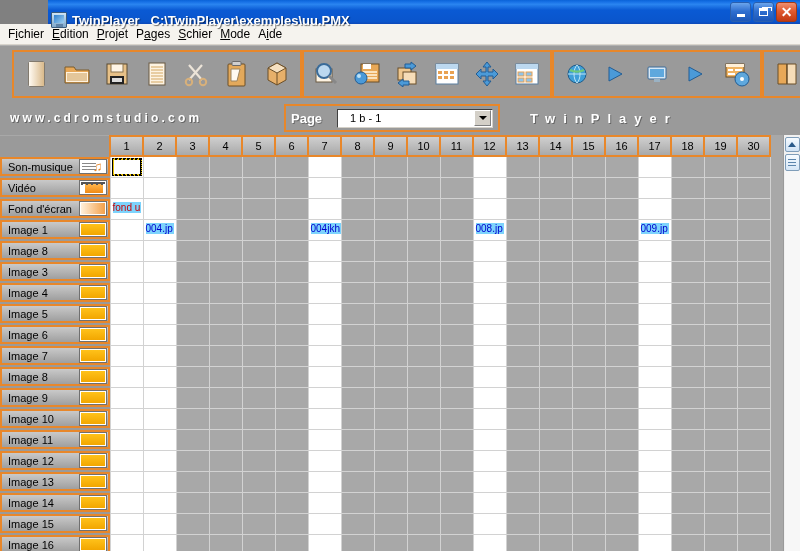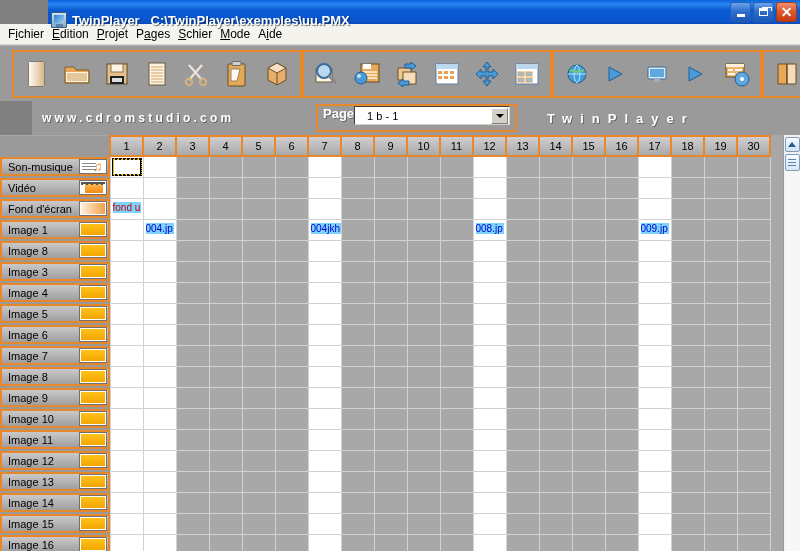--- a/index.html
+++ b/index.html
@@ -82,30 +82,29 @@
   .tb-btn {
     width:34px; height:38px; display:flex; align-items:center; justify-content:center;
     cursor:pointer;
   }
   .tb-btn svg { display:block; }
 
   
   .brandbar {
     height: 34px; background:#9a9a9a; display:flex; align-items:center;
     padding-left:10px;
-    margin-left:32px;
   }
   .brand-url {
     color:#ffffff; font-size:12px; font-weight:bold; letter-spacing:3.2px;
     text-shadow:1px 1px 0 rgba(0,0,0,.35);
     width:274px;
   }
   .page-box {
-    border:2px solid #e8872a; height:28px; display:flex; align-items:flex-start;
-    padding:0 5px; gap:0; background:#9a9a9a;
+    border:2px solid #e8872a; height:28px; display:flex; align-items:center;
+    padding:0 5px; gap:15px; background:#9a9a9a;
   }
   .page-label { font-size:13px; color:#fff; font-weight:bold; text-shadow:1px 1px 0 rgba(0,0,0,.3);}
   .page-select {
     width:156px; height:19px; background:#fff; border:1px solid #404040;
     border-right-color:#d4d0c8; border-bottom-color:#d4d0c8;
     display:flex; align-items:center; justify-content:space-between;
     padding-left:12px; font-size:11px; color:#000;
   }
   .page-arrow {
     width:17px; height:16px; margin-right:1px;

